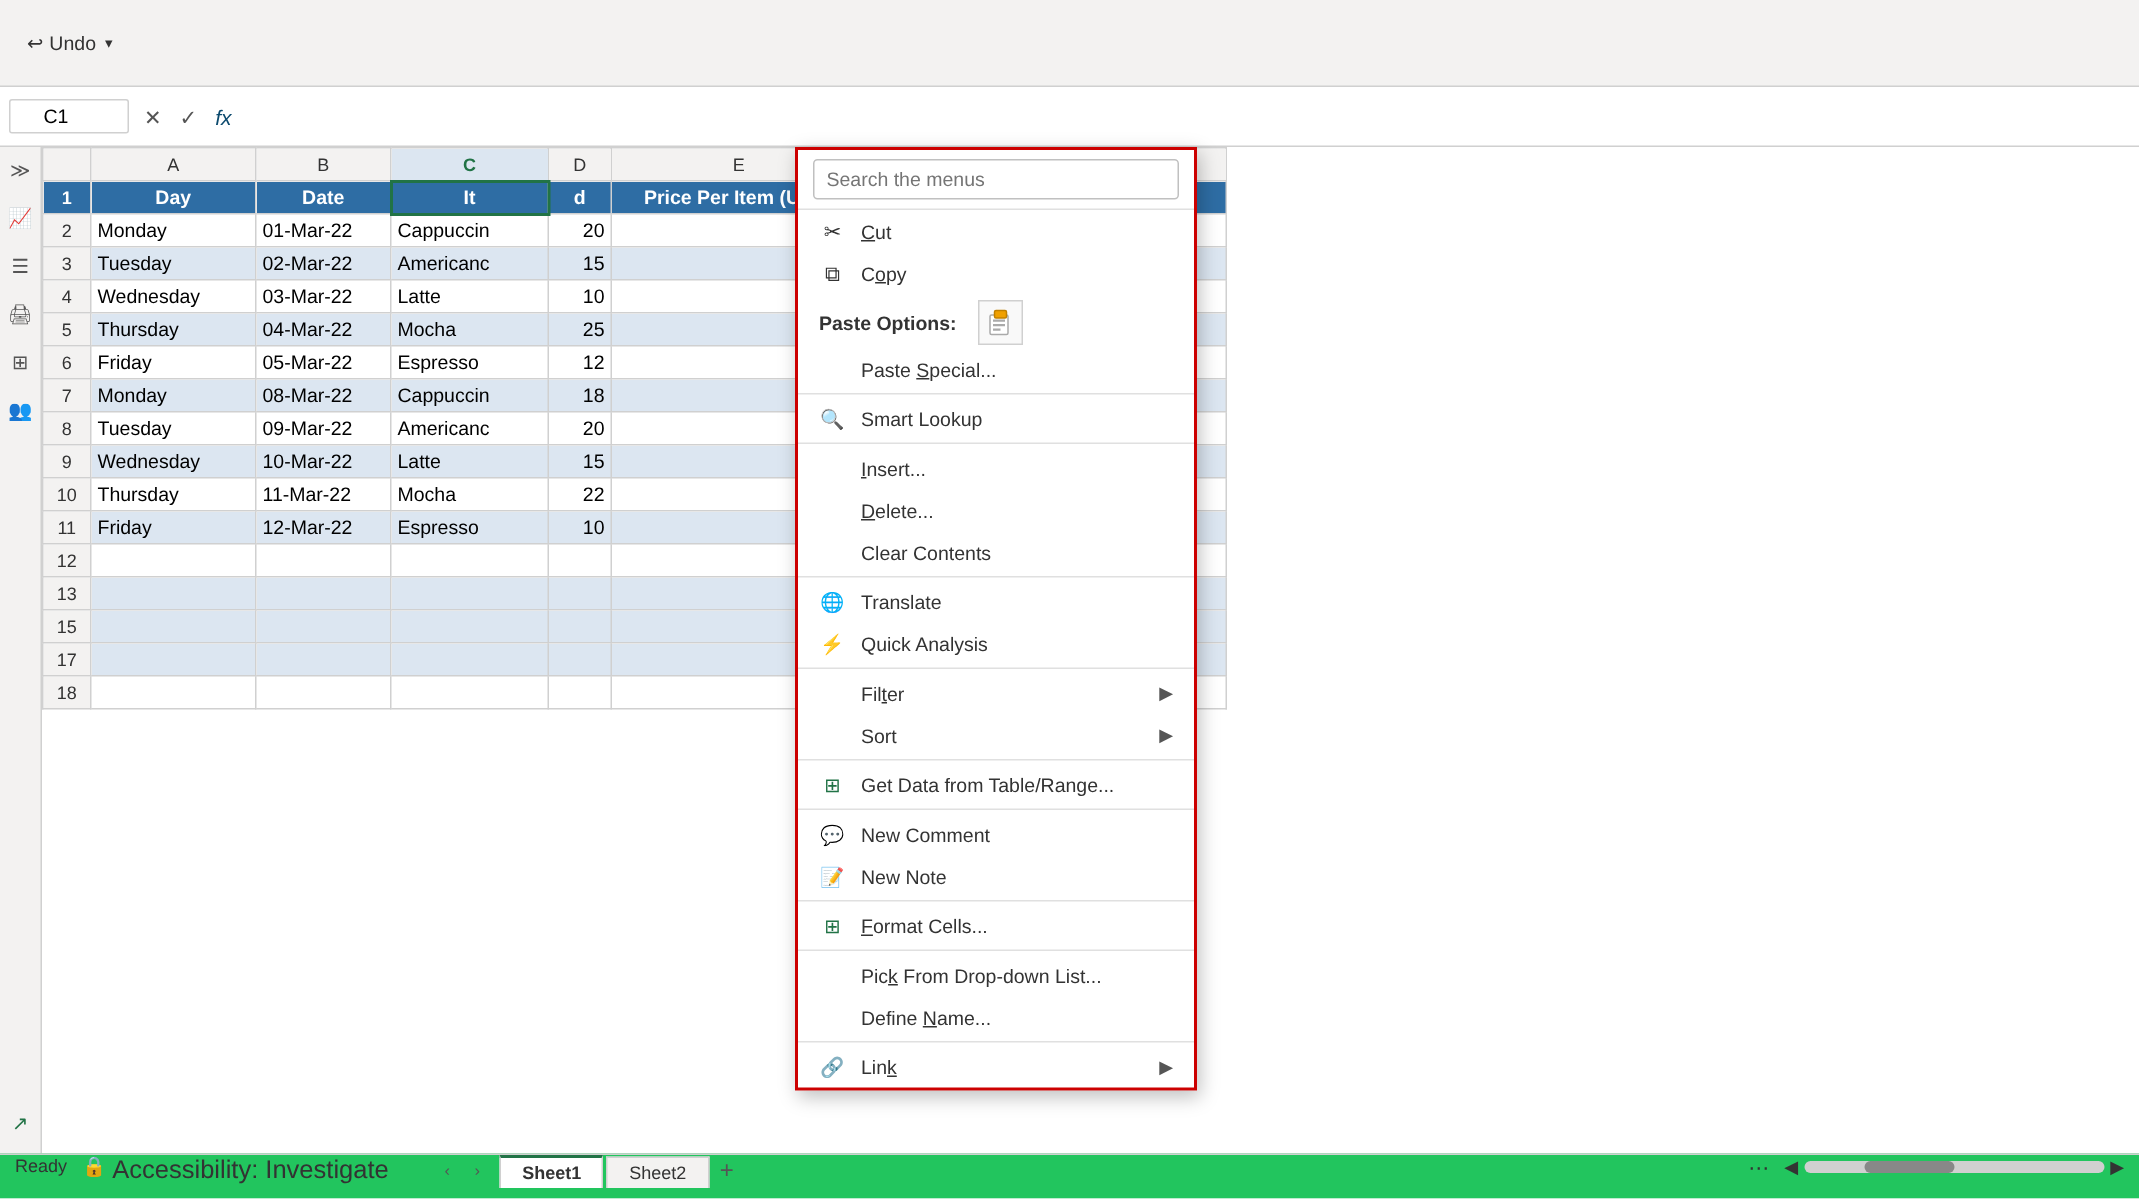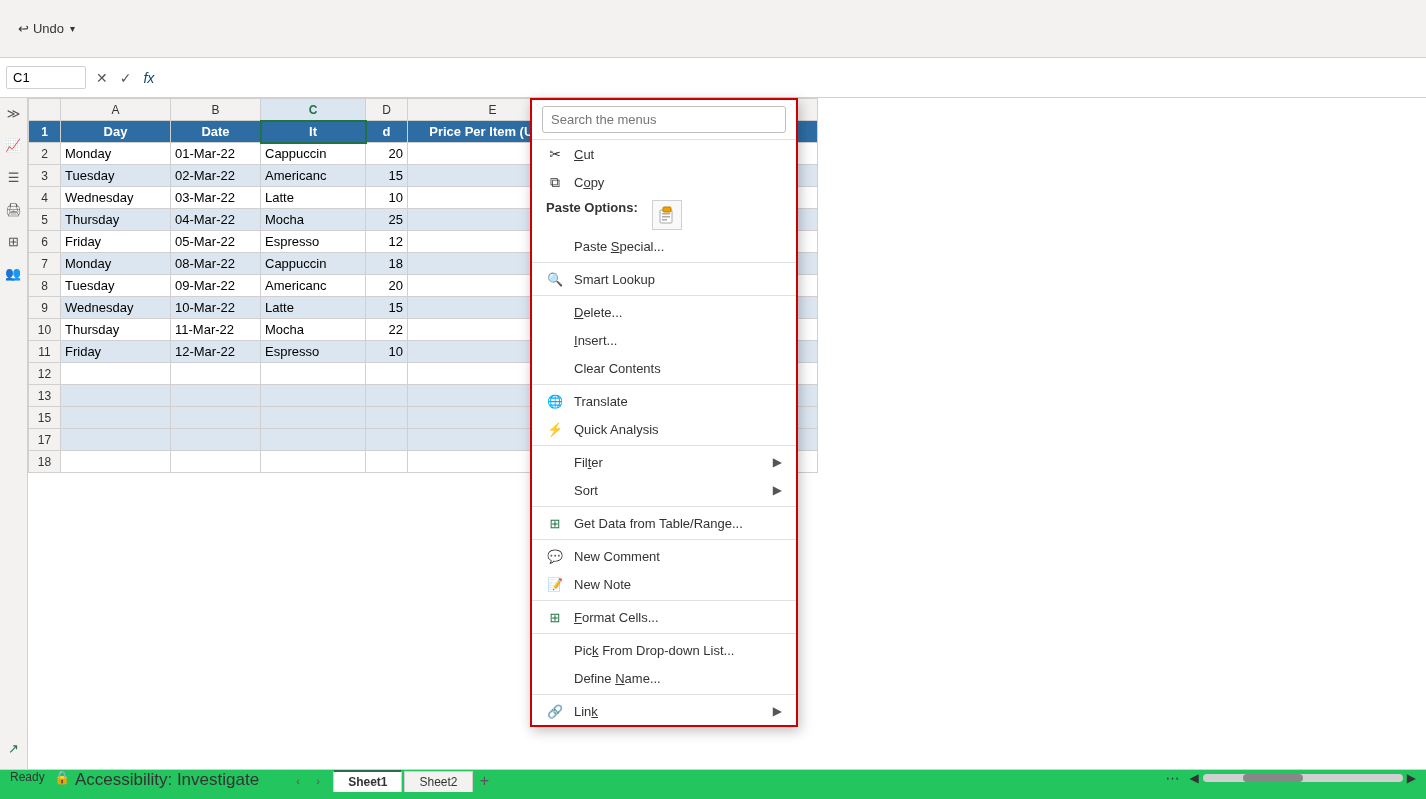--- a/index.html
+++ b/index.html
@@ -26,21 +26,21 @@
       height: 40px;
       display: flex;
       align-items: center;
       border-bottom: 1px solid #d0d0d0;
       padding: 0 6px;
       gap: 6px;
     }
     .cell-ref {
       width: 80px;
       border: 1px solid #d0d0d0;
-      padding: 3px 6px;
+      padding: 3px 22px;
       font-size: 13px;
       border-radius: 2px;
     }
     .formula-icons {
       display: flex; align-items: center; gap: 4px; color: #555; font-size: 14px;
     }
     .formula-icon { cursor: pointer; padding: 2px 4px; }
     .fx-label { font-size: 14px; font-style: italic; color: #0c4a6e; padding: 0 4px; }
     .formula-input {
       flex: 1;
@@ -245,20 +245,21 @@
     .ctx-item .label { flex: 1; }
     .ctx-item .arrow { color: #555; font-size: 12px; }
     .ctx-separator {
       height: 1px;
       background: #e0e0e0;
       margin: 2px 0;
     }
     .ctx-paste-options {
       padding: 4px 24px 2px 14px;
       display: flex;
+      align-items: center;
       gap: 10px;
       color: #333;
     }
     .ctx-paste-options .po-label {
       font-weight: 600;
       font-size: 13px;
       margin-right: 4px;
     }
     .paste-btn-icon {
       width: 30px; height: 30px;
@@ -537,26 +538,26 @@
 
   <div class="ctx-item">
     <span class="icon" style="font-size:13px;">🔍</span>
     <span class="label">Smart Lookup</span>
   </div>
 
   <div class="ctx-separator"></div>
 
   <div class="ctx-item">
     <span class="icon"></span>
+    <span class="label"><span class="hotkey">I</span>nsert...</span>
+  </div>
+
+  <div class="ctx-item">
+    <span class="icon"></span>
     <span class="label"><span class="hotkey">D</span>elete...</span>
-  </div>
-
-  <div class="ctx-item">
-    <span class="icon"></span>
-    <span class="label"><span class="hotkey">I</span>nsert...</span>
   </div>
 
   <div class="ctx-item">
     <span class="icon"></span>
     <span class="label">Clear Contents</span>
   </div>
 
   <div class="ctx-separator"></div>
 
   <div class="ctx-item">

